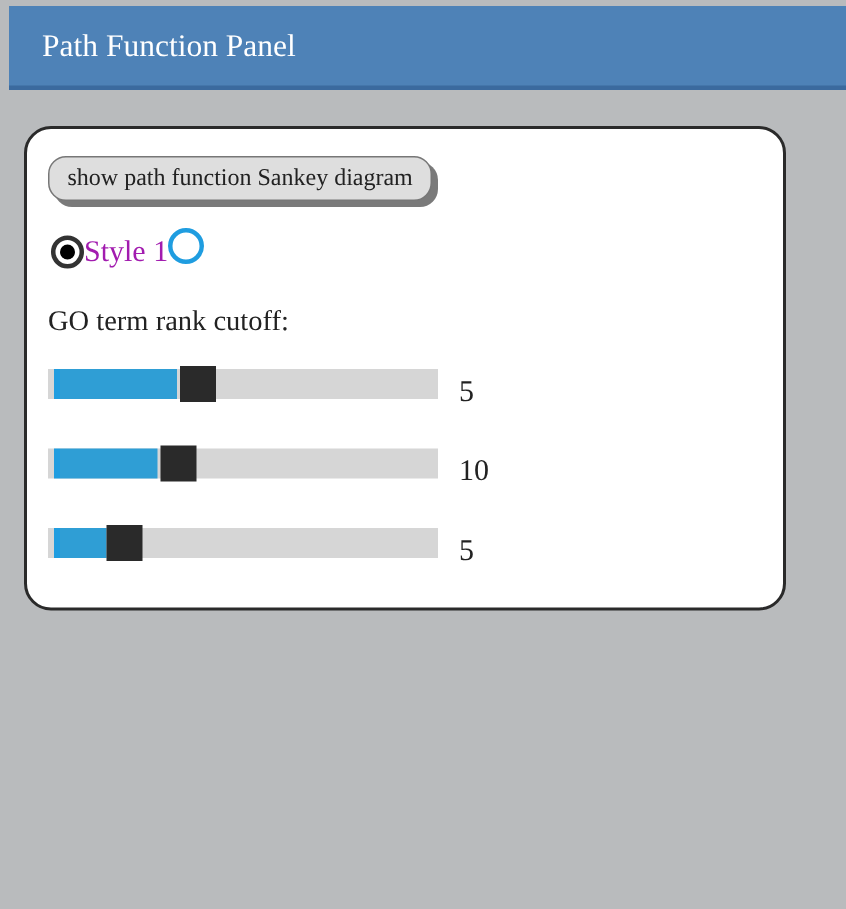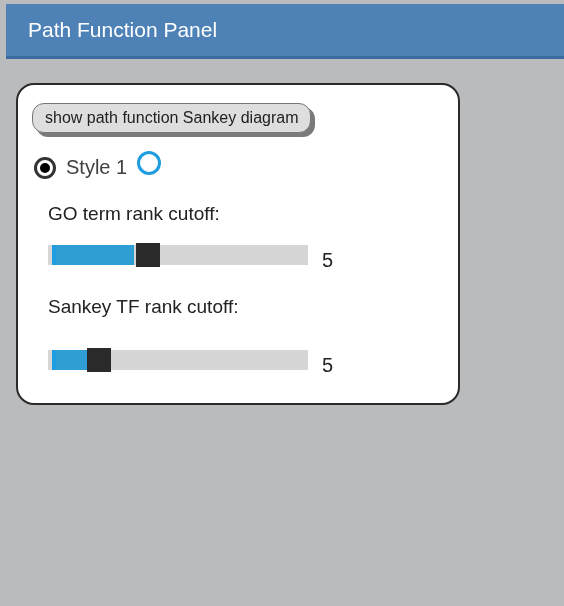--- a/index.html
+++ b/index.html
@@ -1,15 +1,15 @@
 <!DOCTYPE html>
 <html><head>
 <meta charset="utf-8">
 <style>
-  * { box-sizing: border-box; }
+  * { box-sizing: border-box; font-family: Liberation Serif, serif; }
   body {
     margin: 0;
     padding: 0;
     background: #b9bbbd;
     font-family: Arial, Helvetica, sans-serif;
     width: 564px;
     height: 606px;
     overflow: hidden;
     position: relative;
   }
@@ -20,45 +20,45 @@
     padding: 14px 22px;
     border-bottom: 3px solid #3b6a9e;
     margin: 4px 0 0 6px;
   }
   .panel-area {
     background: #b9bbbd;
     padding: 24px 0 0 16px;
   }
   .card {
     background: #ffffff;
-    width: 444px;
+    width: 508px;
     border: 2px solid #2a2a2a;
     border-radius: 18px;
     padding: 18px 14px 26px 14px;
     position: relative;
   }
   .sankey-btn {
     display: inline-block;
     background: #dedede;
     border: 1px solid #777;
     border-radius: 12px;
     padding: 5px 12px;
     font-size: 16px;
     color: #222;
     box-shadow: 4px 4px 0 #7a7a7a;
     cursor: pointer;
     user-select: none;
   }
   .radio-row {
     margin: 22px 0 24px 2px;
     display: flex;
-    align-items: flex-end;
-    gap: 10px;
+    align-items: center;
+    gap: 0;
     font-size: 20px;
-    color: #404040;
+    color: #a21caf;
   }
   .radio {
     width: 22px;
     height: 22px;
     border: 3px solid #333;
     border-radius: 50%;
     display: inline-flex;
     align-items: center;
     justify-content: center;
     cursor: pointer;
@@ -71,21 +71,21 @@
     position: relative;
     top: -4px;
   }
   .radio-dot {
     width: 10px;
     height: 10px;
     background: #000;
     border-radius: 50%;
   }
   .slider-group {
-    margin: 0 0 30px 16px;
+    margin: 0 0 30px 0;
   }
   .slider-label {
     font-size: 19px;
     color: #222;
     margin-bottom: 18px;
   }
   .slider-row {
     display: flex;
     align-items: center;
     gap: 14px;
@@ -153,21 +153,28 @@
         <div class="slider">
           <div class="slider-tick"></div>
           <div class="slider-fill" style="width:30%;"></div>
           <div class="slider-thumb" style="left:34%;"></div>
         </div>
         <span class="slider-value">5</span>
       </div>
     </div>
 
     <div class="slider-group">
-      <div class="slider-label">Sankey TF rank cutoff:</div>
+      <div class="slider-row">
+        <div class="slider">
+          <div class="slider-tick"></div>
+          <div class="slider-fill" style="width:25%;"></div>
+          <div class="slider-thumb" style="left:29%;"></div>
+        </div>
+        <span class="slider-value">10</span>
+      </div>
     </div>
 
     <div class="slider-group" style="margin-bottom:6px">
       <div class="slider-row">
         <div class="slider">
           <div class="slider-tick"></div>
           <div class="slider-fill" style="width:12%;"></div>
           <div class="slider-thumb" style="left:15%;"></div>
         </div>
         <span class="slider-value">5</span>

